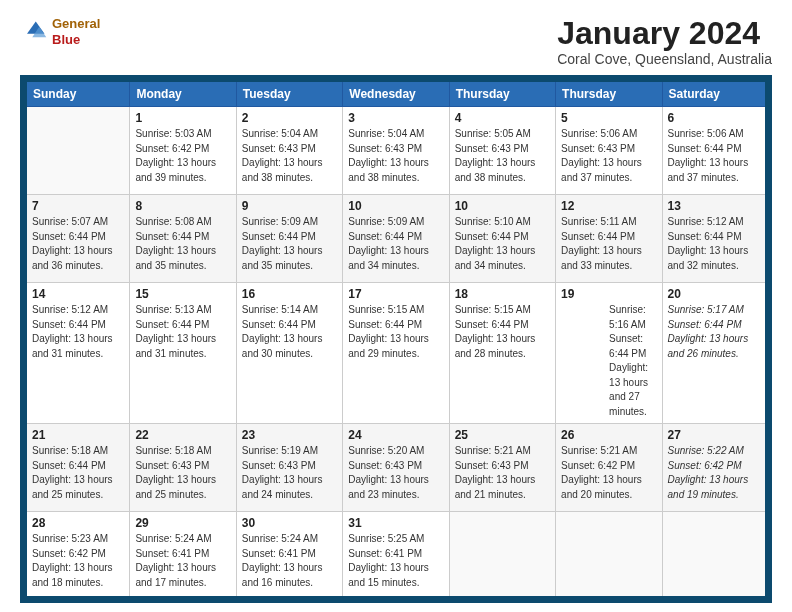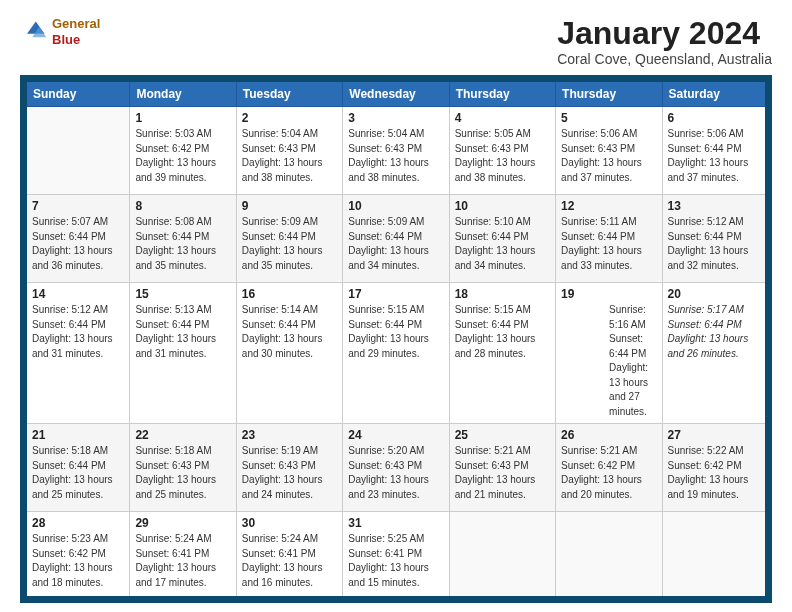--- a/index.html
+++ b/index.html
@@ -310,21 +310,21 @@
           </td>
           <td>
             <div class="day-num">26</div>
             <div class="day-info" style="white-space: pre-line;">Sunrise: 5:21 AM
 Sunset: 6:42 PM
 Daylight: 13 hours
 and 20 minutes.</div>
           </td>
           <td>
             <div class="day-num">27</div>
-            <div class="day-info" style="white-space: pre-line;">Sunrise: 5:22 AM
+            <div class="day-info" style="white-space: pre-line; font-style: italic;">Sunrise: 5:22 AM
 Sunset: 6:42 PM
 Daylight: 13 hours
 and 19 minutes.</div>
           </td>
         </tr>
         <tr>
           <td>
             <div class="day-num">28</div>
             <div class="day-info" style="white-space: pre-line;">Sunrise: 5:23 AM
 Sunset: 6:42 PM

